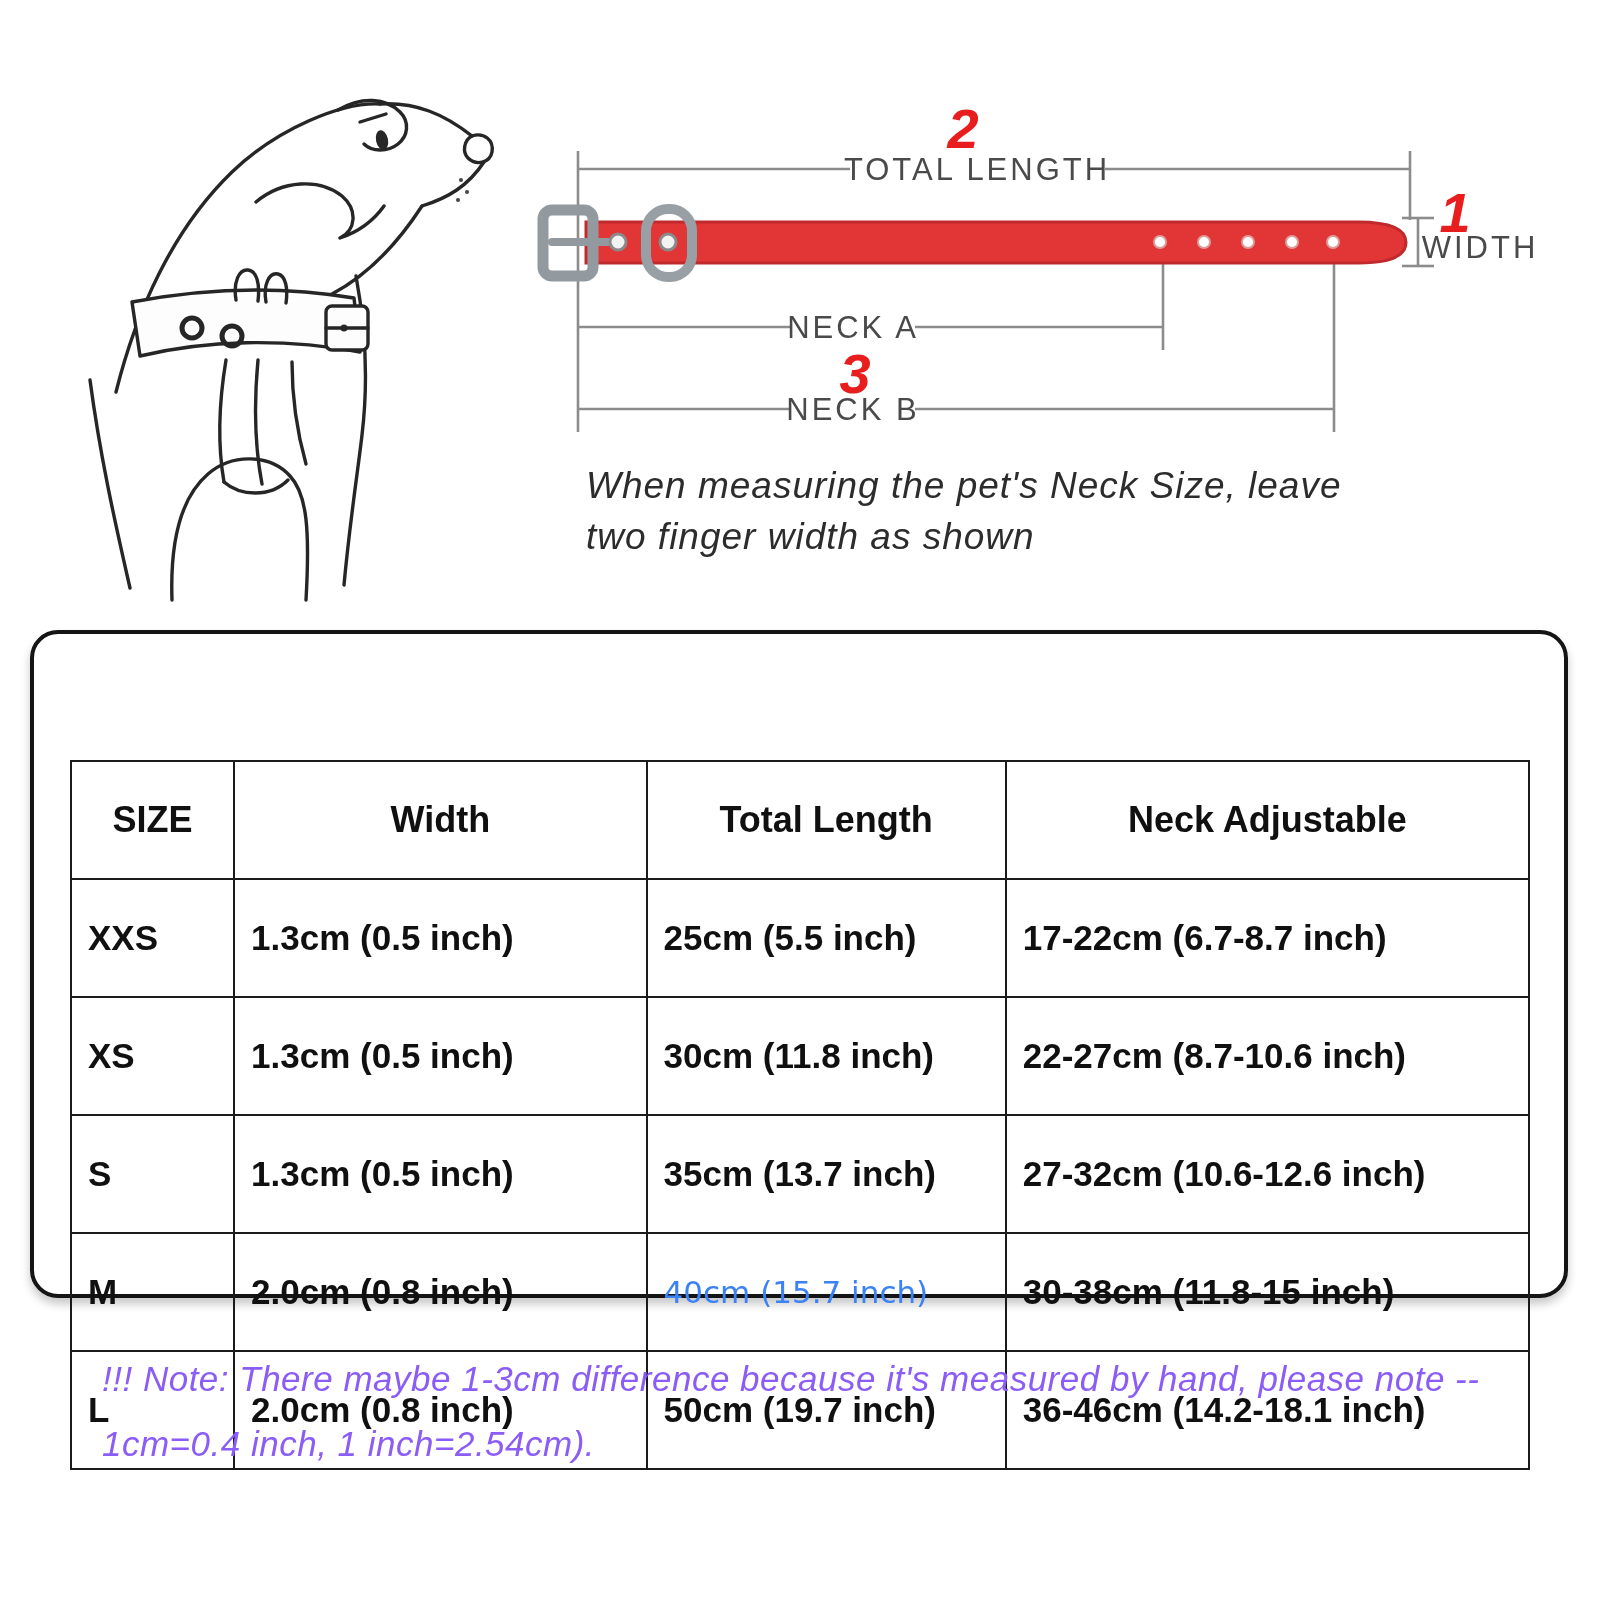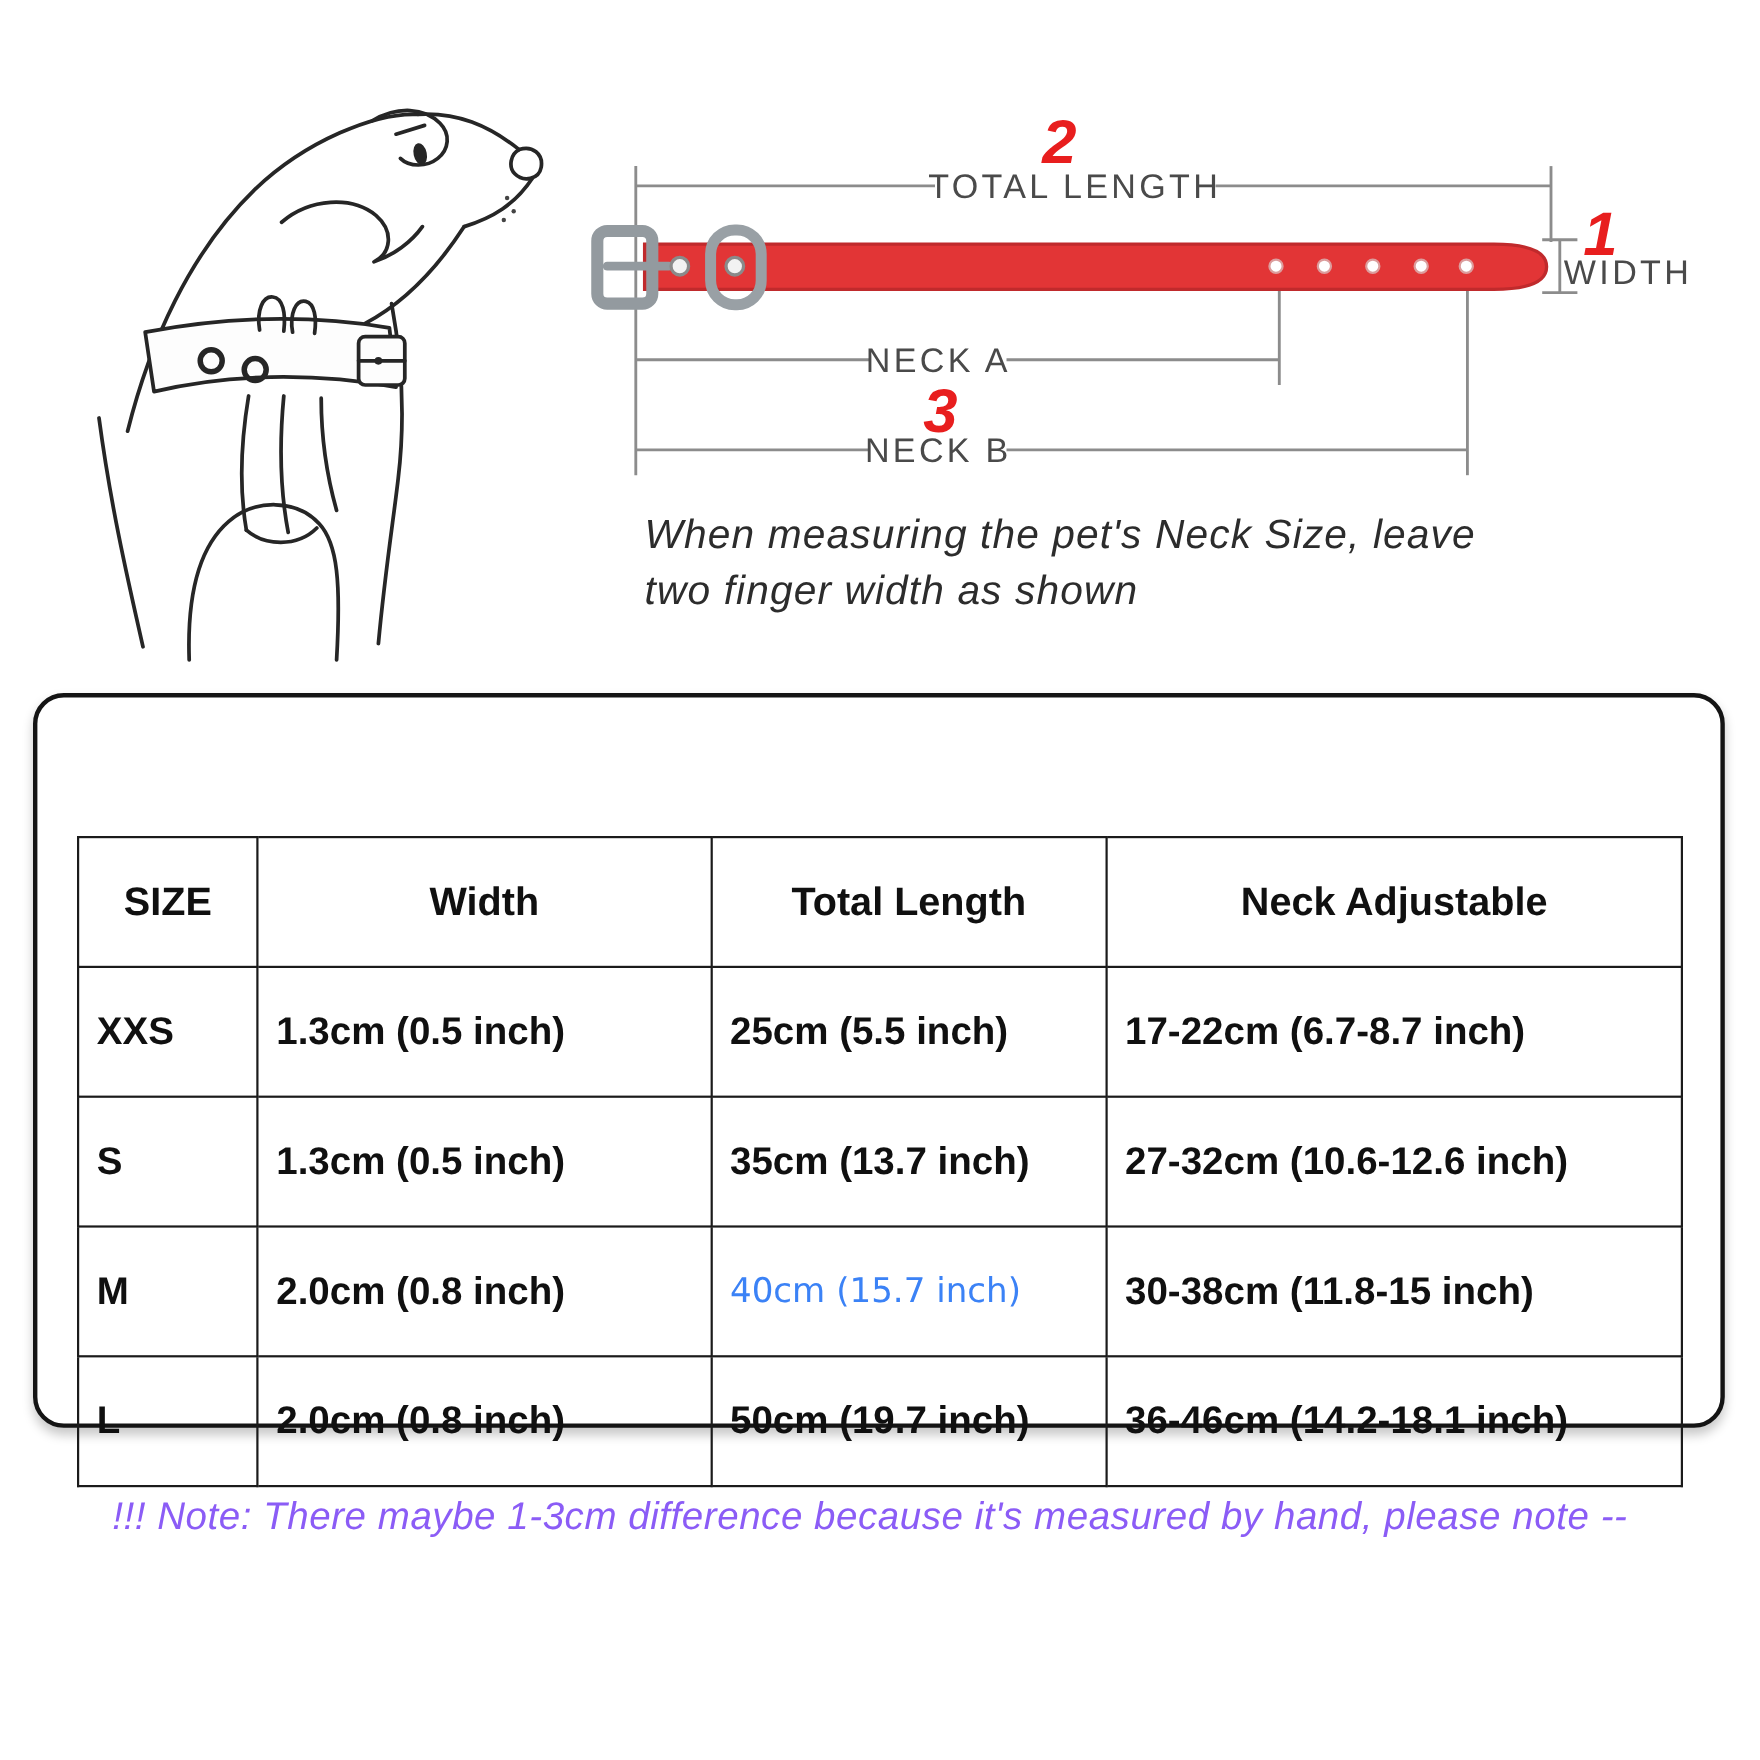--- a/index.html
+++ b/index.html
@@ -158,20 +158,26 @@
       </tr>
     </thead>
     <tbody>
       <tr>
         <td>XXS</td>
         <td>1.3cm (0.5 inch)</td>
         <td>25cm (5.5 inch)</td>
         <td>17-22cm (6.7-8.7 inch)</td>
       </tr>
       <tr>
+        <td>XS</td>
+        <td>1.3cm (0.5 inch)</td>
+        <td>30cm (11.8 inch)</td>
+        <td>22-27cm (8.7-10.6 inch)</td>
+      </tr>
+      <tr>
         <td>S</td>
         <td>1.3cm (0.5 inch)</td>
         <td>35cm (13.7 inch)</td>
         <td>27-32cm (10.6-12.6 inch)</td>
       </tr>
       <tr>
         <td>M</td>
         <td>2.0cm (0.8 inch)</td>
         <td class="light">40cm (15.7 inch)</td>
         <td>30-38cm (11.8-15 inch)</td>
@@ -181,13 +187,14 @@
         <td>2.0cm (0.8 inch)</td>
         <td>50cm (19.7 inch)</td>
         <td>36-46cm (14.2-18.1 inch)</td>
       </tr>
     </tbody>
   </table>
 </div>
 
 <div class="note">
   <div>!!! Note: There maybe 1-3cm difference because it's measured by hand, please note --</div>
+  <div>1cm=0.4 inch, 1 inch=2.54cm).</div>
 </div>
 
 </body></html>

